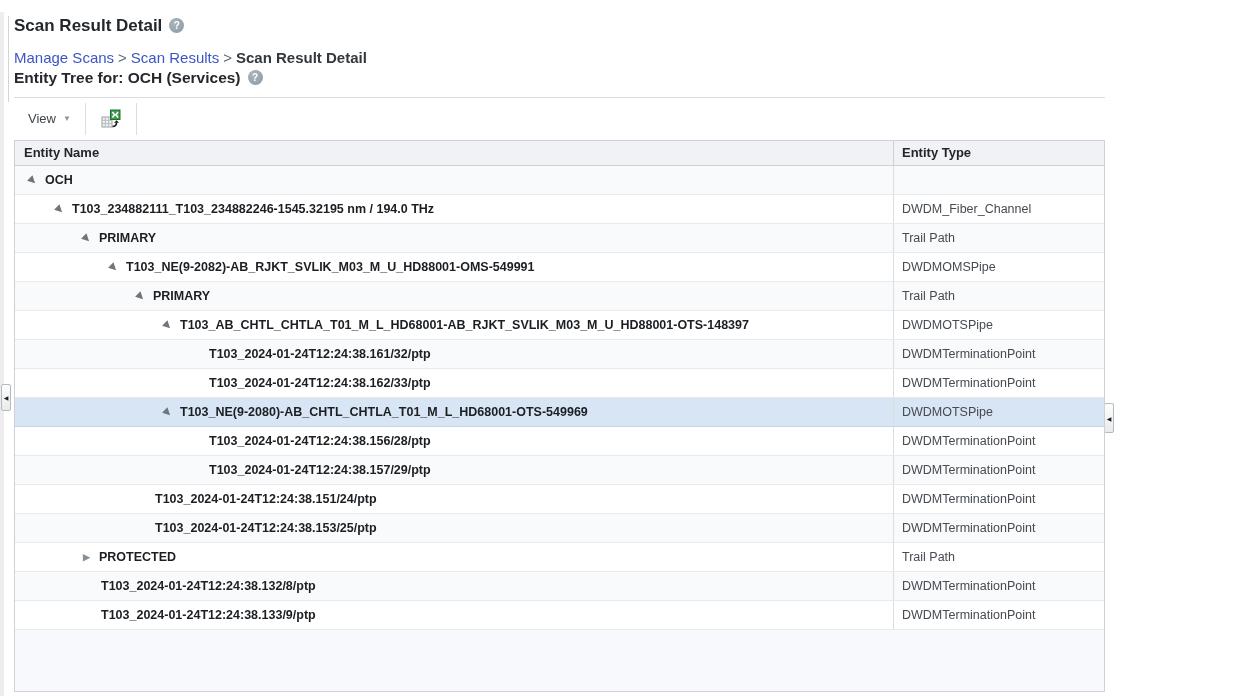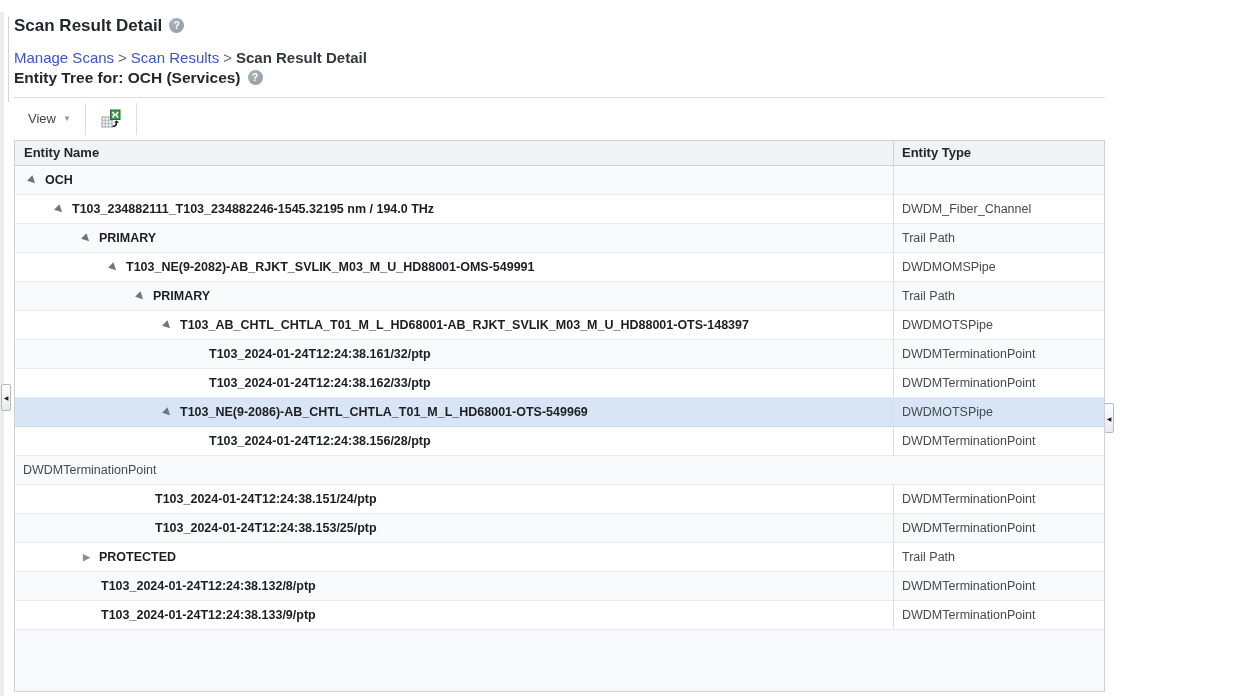--- a/index.html
+++ b/index.html
@@ -185,36 +185,40 @@
 
       <span>T103_2024-01-24T12:24:38.162/33/ptp</span>
     </div>
     <div class="cell-type">
       <span>DWDMTerminationPoint</span>
     </div>
   </div>
       <div class="row odd selected">
     <div class="cell-name" style="padding-left: 147px;">
       <span class="tri exp">▶</span>
-      <span>T103_NE(9-2086)-AB_CHTL_CHTLA_T01_M_L_HD68001-OTS-549969</span>
+      <span>T103_NE(9-2080)-AB_CHTL_CHTLA_T01_M_L_HD68001-OTS-549969</span>
     </div>
     <div class="cell-type">
       <span>DWDMOTSPipe</span>
     </div>
   </div>
       <div class="row">
     <div class="cell-name" style="padding-left: 194px;">
 
       <span>T103_2024-01-24T12:24:38.156/28/ptp</span>
     </div>
     <div class="cell-type">
       <span>DWDMTerminationPoint</span>
     </div>
   </div>
       <div class="row odd">
+    <div class="cell-name" style="padding-left: 194px;">
+
+      <span>T103_2024-01-24T12:24:38.157/29/ptp</span>
+    </div>
     <div class="cell-type">
       <span>DWDMTerminationPoint</span>
     </div>
   </div>
       <div class="row">
     <div class="cell-name" style="padding-left: 140px;">
 
       <span>T103_2024-01-24T12:24:38.151/24/ptp</span>
     </div>
     <div class="cell-type">

